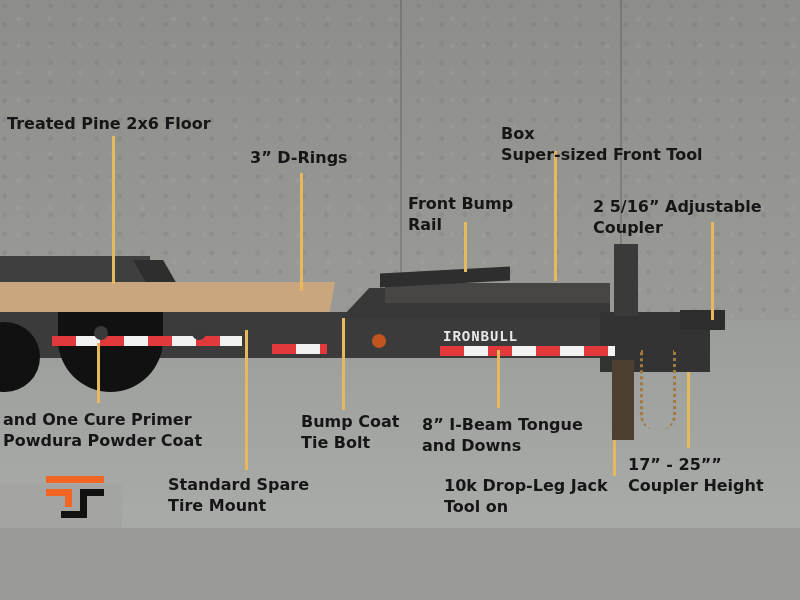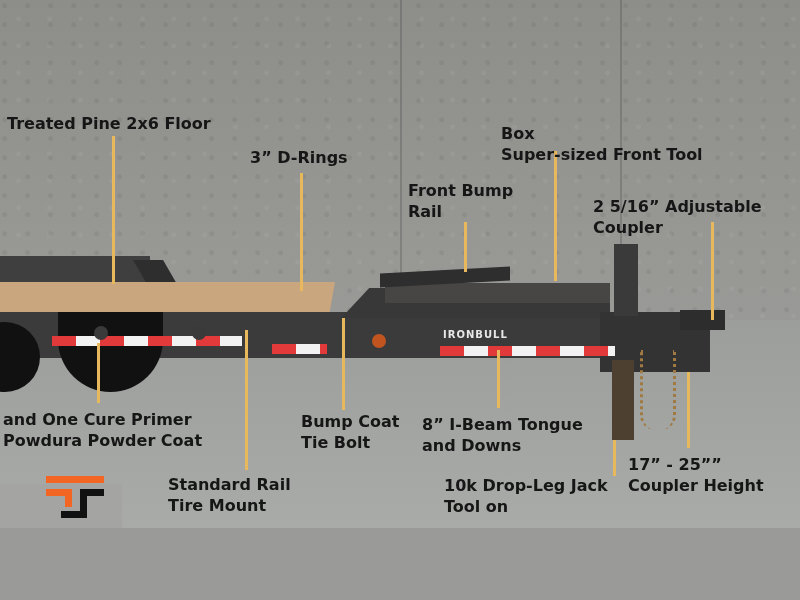--- a/index.html
+++ b/index.html
@@ -30,21 +30,21 @@
   .jack-top { left:614px; top:244px; width:24px; height:72px; background:#3a3a3a; }
   .coupler { left:680px; top:310px; width:45px; height:20px; background:#2d2d2d; }
   .wheel { border-radius:50%; background:#111; }
   .w1 { left:-30px; top:322px; width:70px; height:70px; }
   .w2 { left:58px; top:312px; width:105px; height:80px; border-radius:0 0 60px 60px; }
   .reflect { height:10px; background:repeating-linear-gradient(90deg,#e23a3a 0 24px,#f2f2f2 24px 48px); }
   .r1 { left:52px; top:336px; width:190px; }
   .r2 { left:272px; top:344px; width:55px; }
   .r3 { left:440px; top:346px; width:175px; }
   .light { border-radius:50%; background:#c2551f; width:14px; height:14px; }
-  .brand { position:absolute; left:443px; top:329px; font-size:10px; font-weight:bold; color:#e8e8e8; letter-spacing:1px; }
+  .brand { position:absolute; left:443px; top:329px; font-size:14px; font-weight:bold; color:#e8e8e8; letter-spacing:1px;font-family:Liberation Mono, monospace; }
   .chain { left:640px; top:350px; width:30px; height:80px; border-left:3px dotted #a07a40; border-right:3px dotted #a07a40; border-radius:0 0 15px 15px; }
 
   
   .label { position:absolute; color:#161616; font-size:16px; font-weight:bold; line-height:21px; white-space:nowrap; }
   .leader { position:absolute; width:3px; background:#e8b85c; }
 
   
   .logo { position:absolute; left:44px; top:472px; width:64px; height:52px; }
   .logo .o1 { position:absolute; left:2px; top:4px; width:58px; height:7px; background:#f26522; }
   .logo .o2 { position:absolute; left:2px; top:17px; width:26px; height:7px; background:#f26522; }
@@ -102,42 +102,42 @@
 <div class="label" style="left:7px;top:113px">
   <div>Treated Pine 2x6 Floor</div>
 </div>
 <div class="label" style="left:250px;top:147px">
   <div>3” D-Rings</div>
 </div>
 <div class="label" style="left:501px;top:123px">
   <div>Box</div>
   <div>Super-sized Front Tool</div>
 </div>
-<div class="label" style="left:408px;top:180px">
+<div class="label" style="left:408px;top:193px">
   <div>Front Bump</div>
   <div>Rail</div>
 </div>
 <div class="label" style="left:593px;top:196px">
   <div>2 5/16” Adjustable</div>
   <div>Coupler</div>
 </div>
 <div class="label" style="left:3px;top:409px">
   <div>and One Cure Primer</div>
   <div>Powdura Powder Coat</div>
 </div>
 <div class="label" style="left:301px;top:411px">
   <div>Bump Coat</div>
   <div>Tie Bolt</div>
 </div>
 <div class="label" style="left:422px;top:414px">
   <div>8” I-Beam Tongue</div>
   <div>and Downs</div>
 </div>
 <div class="label" style="left:168px;top:474px">
-  <div>Standard Rail</div>
+  <div>Standard Spare</div>
   <div>Tire Mount</div>
 </div>
 <div class="label" style="left:628px;top:454px">
   <div>17” - 25””</div>
   <div>Coupler Height</div>
 </div>
 <div class="label" style="left:444px;top:475px">
   <div>10k Drop-Leg Jack</div>
   <div>Tool on</div>
 </div>

